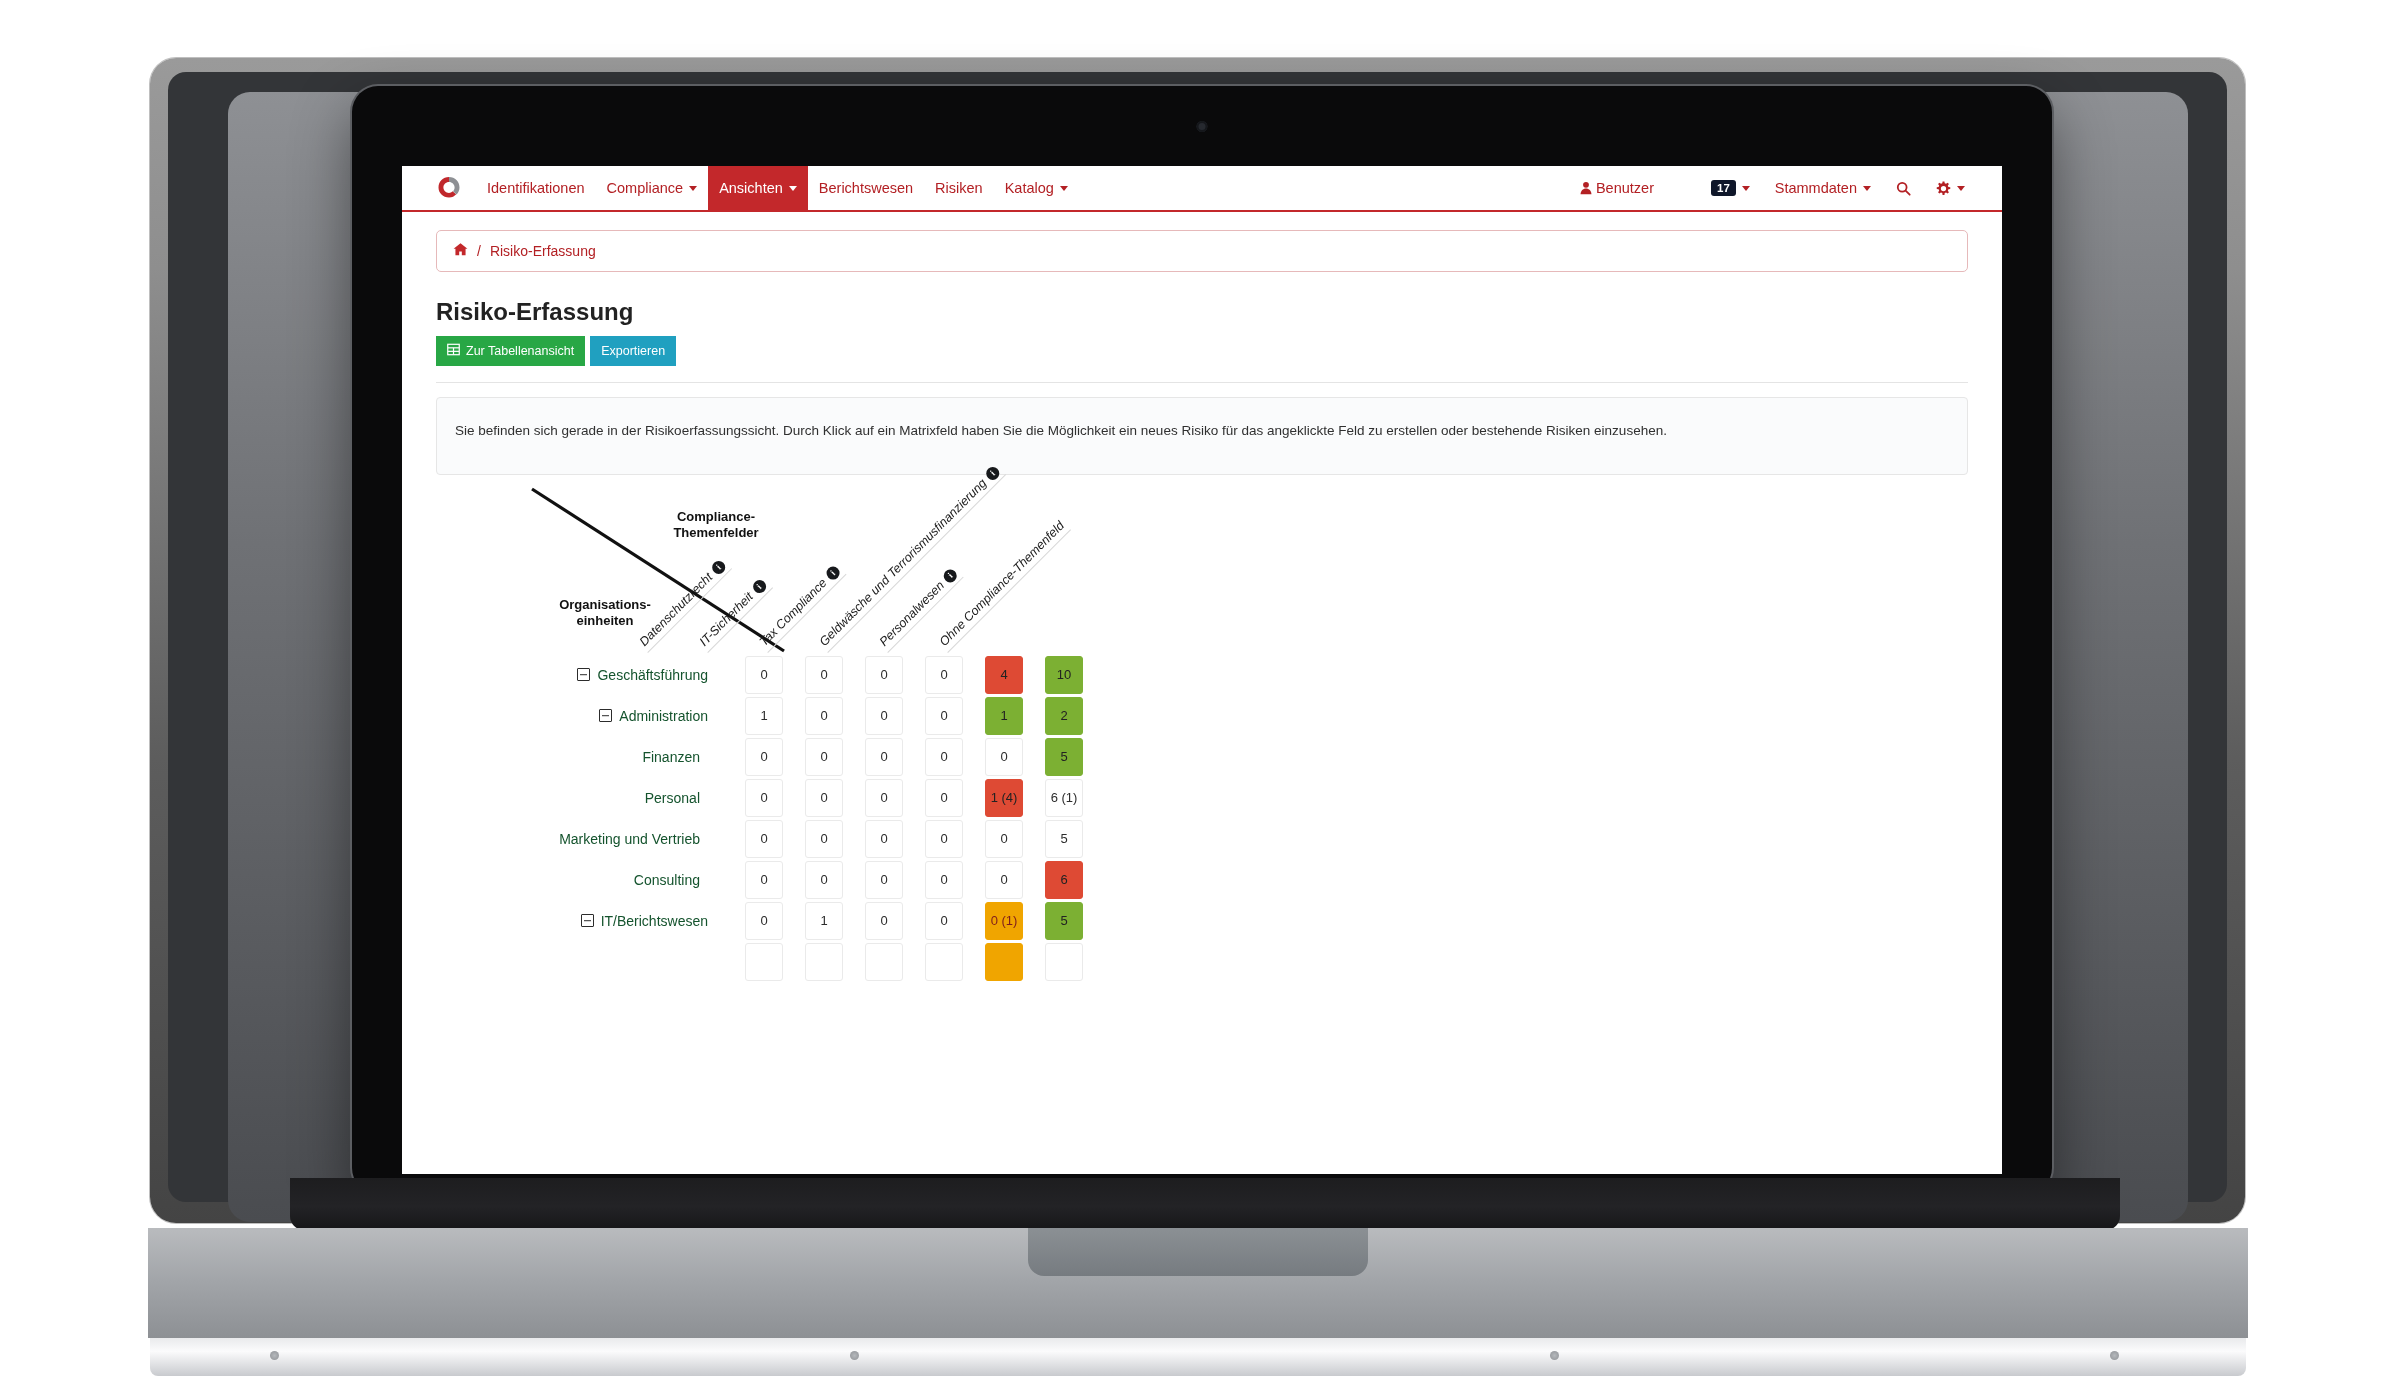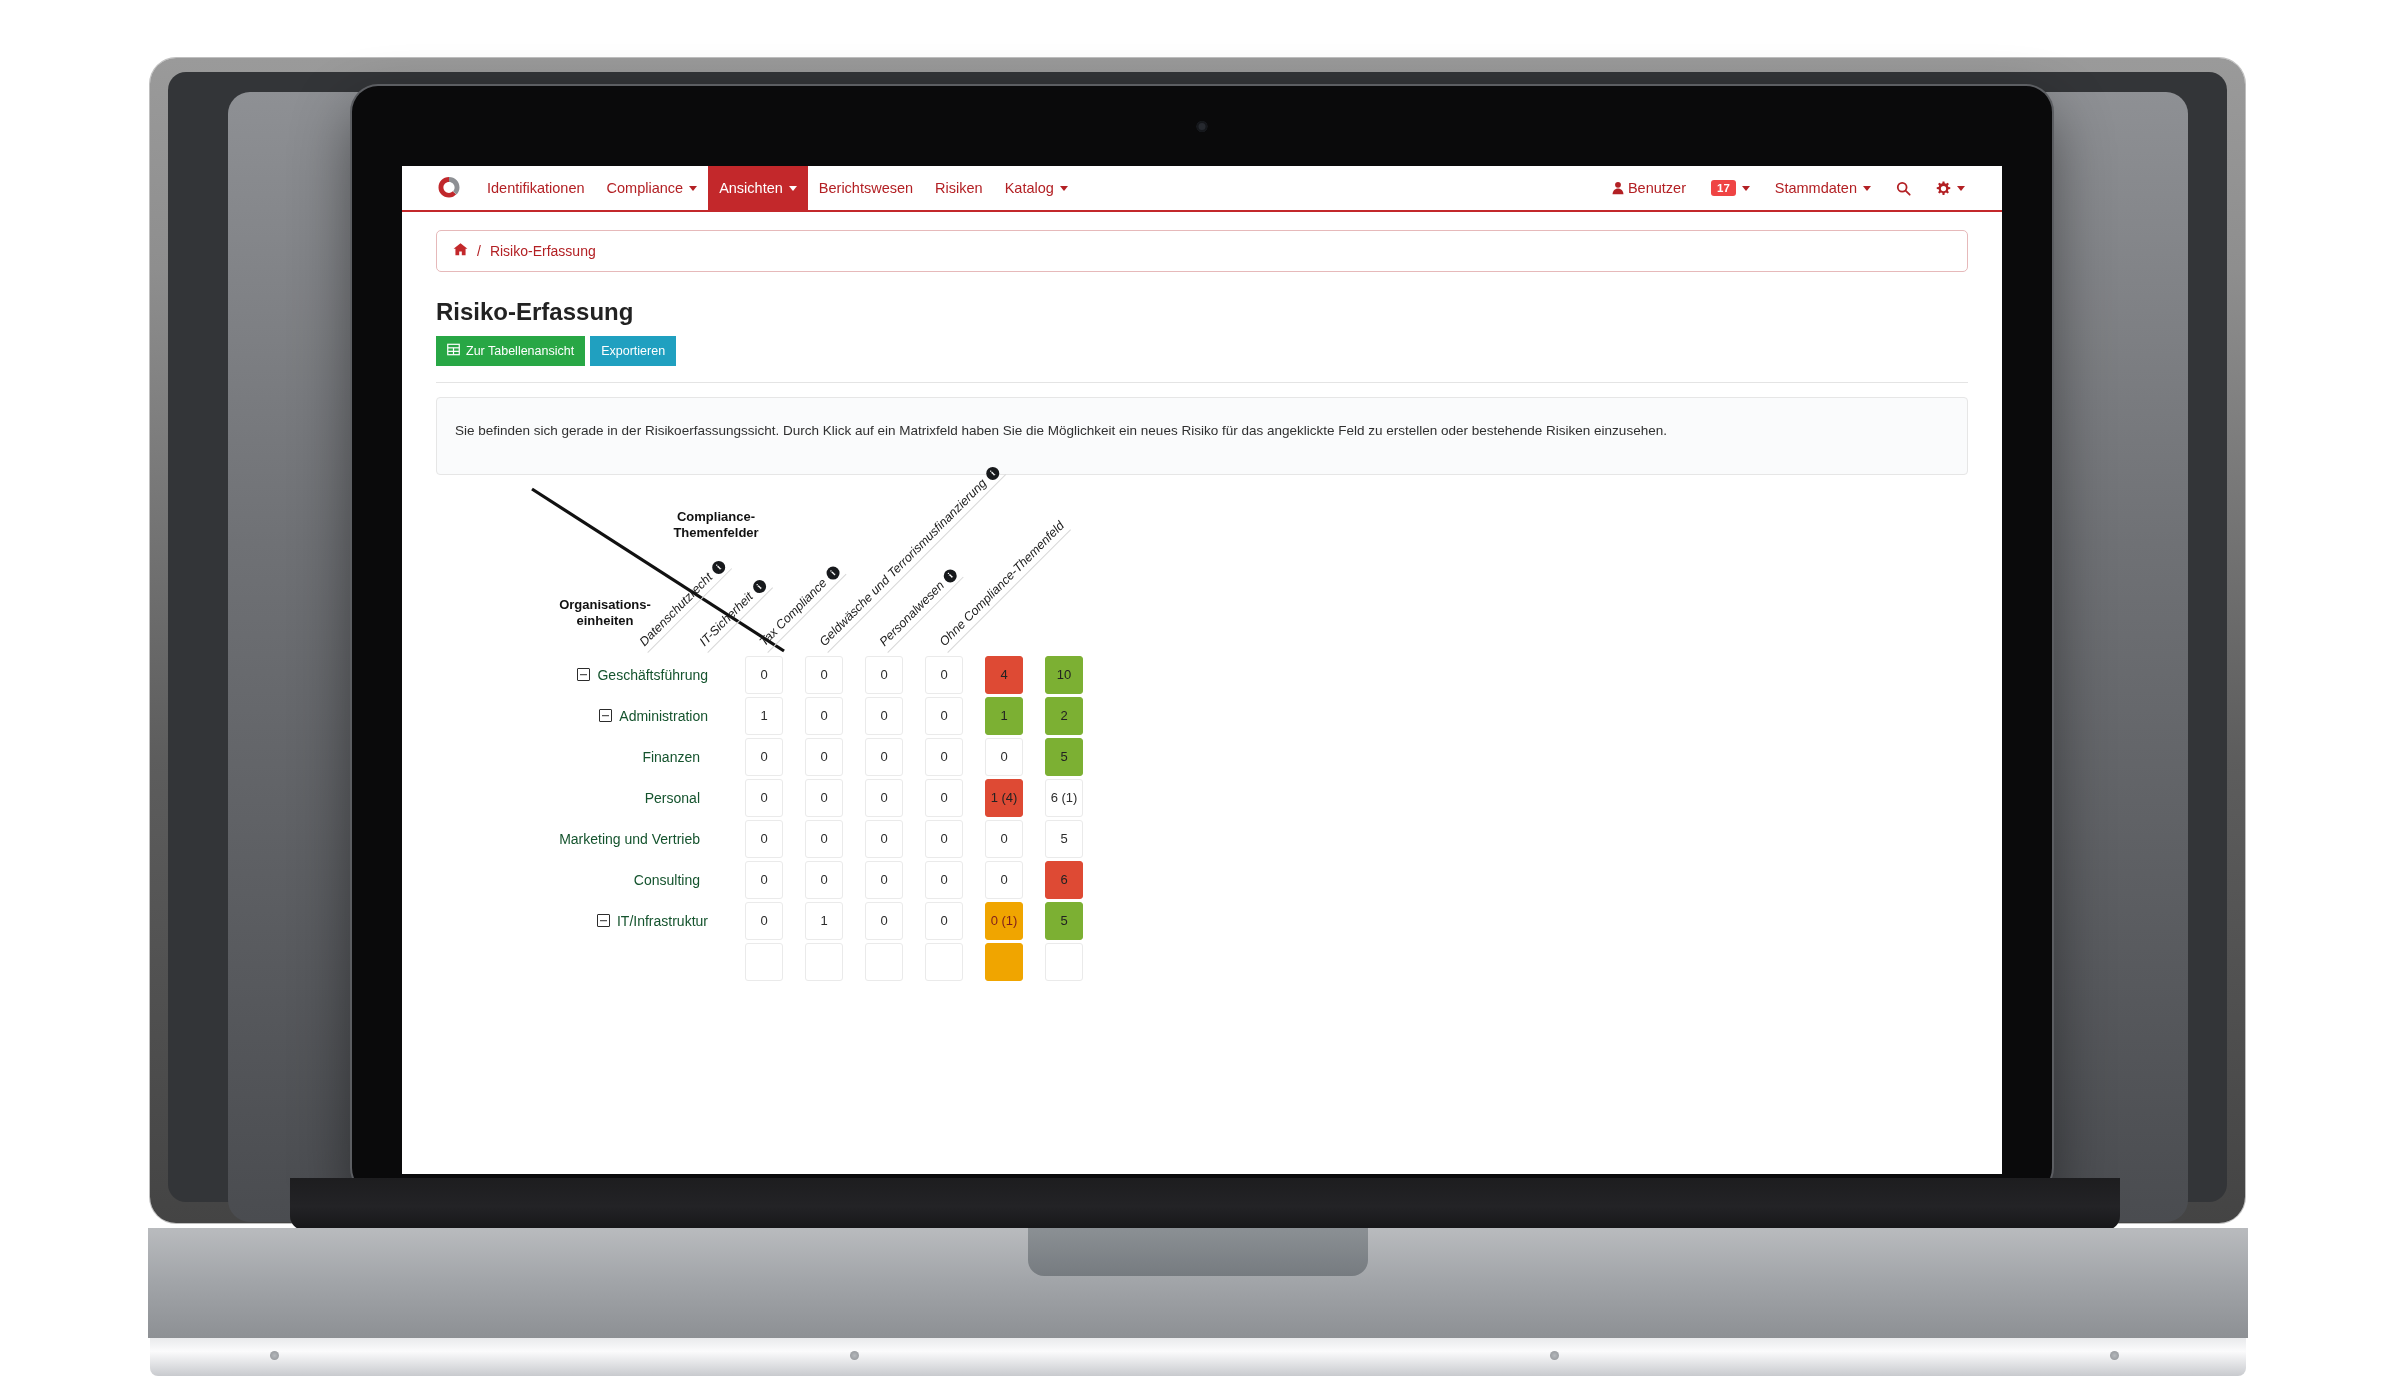--- a/index.html
+++ b/index.html
@@ -141,25 +141,26 @@
   .nav-item.active { background: #c3282b; color: #fff; }
   .caret {
     display: inline-block;
     margin-left: 6px;
     width: 0; height: 0;
     border-left: 4.5px solid transparent;
     border-right: 4.5px solid transparent;
     border-top: 5px solid currentColor;
   }
   .nav-badge {
-    background: #ef4444; color: #fff;
+    background: #0f172a; color: #fff;
     font-size: 11.5px; font-weight: bold;
     border-radius: 3px;
     padding: 2px 6px;
     line-height: 1.1;
+    margin-left: 32px;
   }
   .user-icon { margin-right: 3px; display: inline-flex; }
 
   
   .content { padding: 18px 34px 0 34px; }
 
   .breadcrumb {
     border: 1px solid #e6b9ba;
     border-radius: 5px;
     padding: 11px 16px;
@@ -543,21 +544,21 @@
                   <div class="cell">0</div>
                   <div class="cell">0</div>
                   <div class="cell">0</div>
                   <div class="cell">0</div>
                   <div class="cell red">6</div>
                 </div>
               </div>
               <div class="mrow">
                 <div class="rlabel" style="padding-right: 12px;">
                   <span class="collapse-ico"></span>
-                  <span>IT/Infrastruktur</span>
+                  <span>IT/Berichtswesen</span>
                 </div>
                 <div class="cells">
                   <div class="cell">0</div>
                   <div class="cell">1</div>
                   <div class="cell">0</div>
                   <div class="cell">0</div>
                   <div class="cell orange">0 (1)</div>
                   <div class="cell green">5</div>
                 </div>
               </div>

